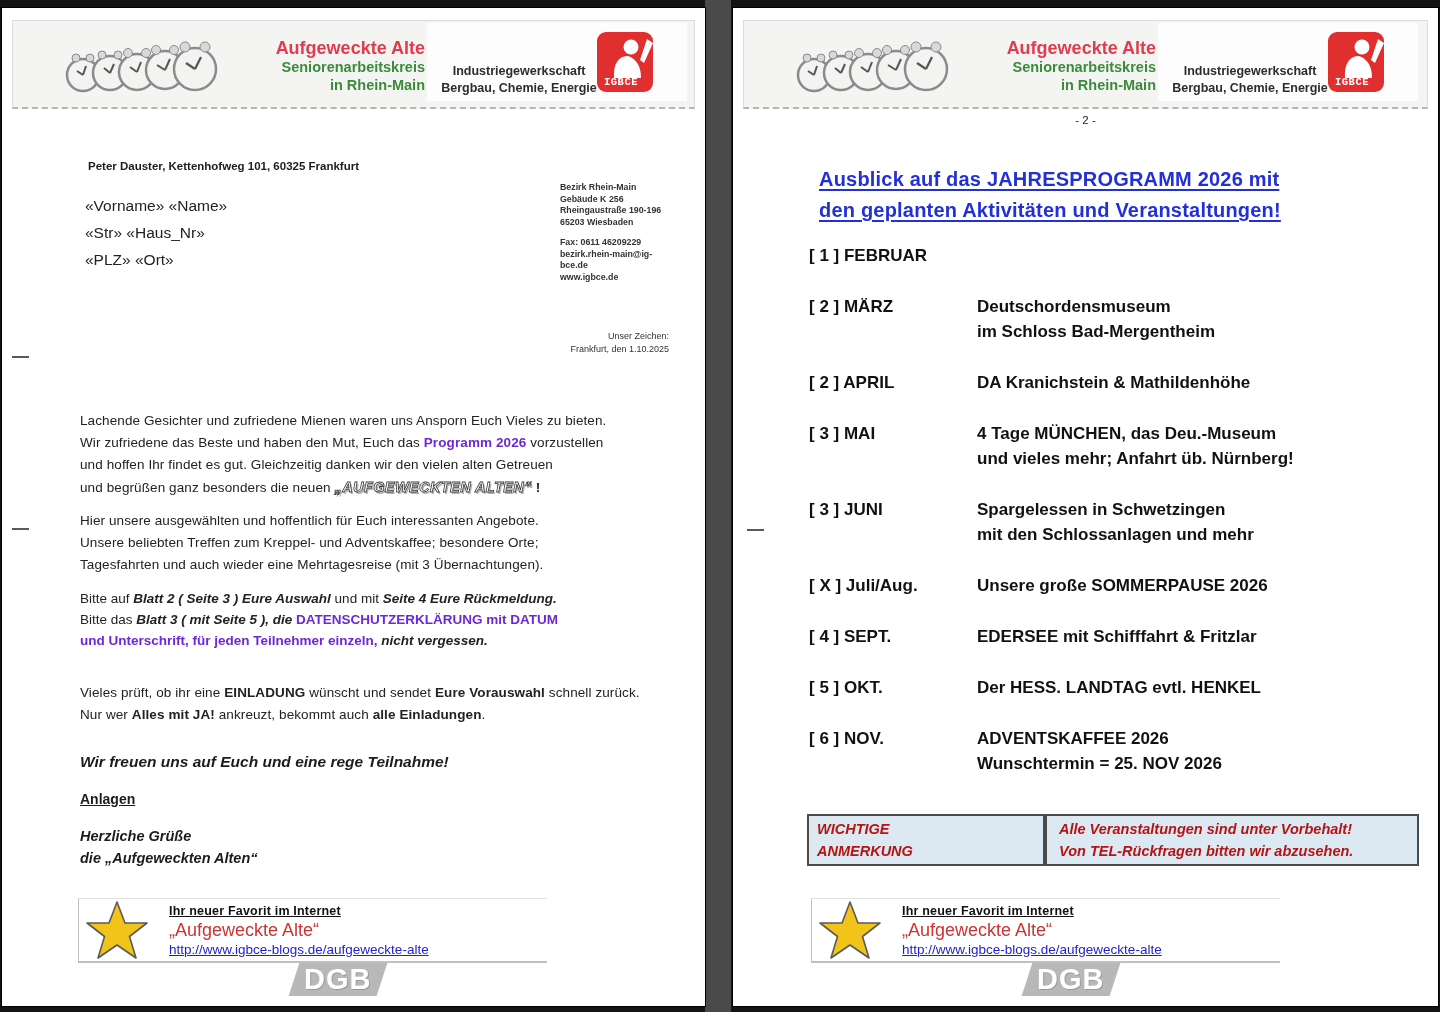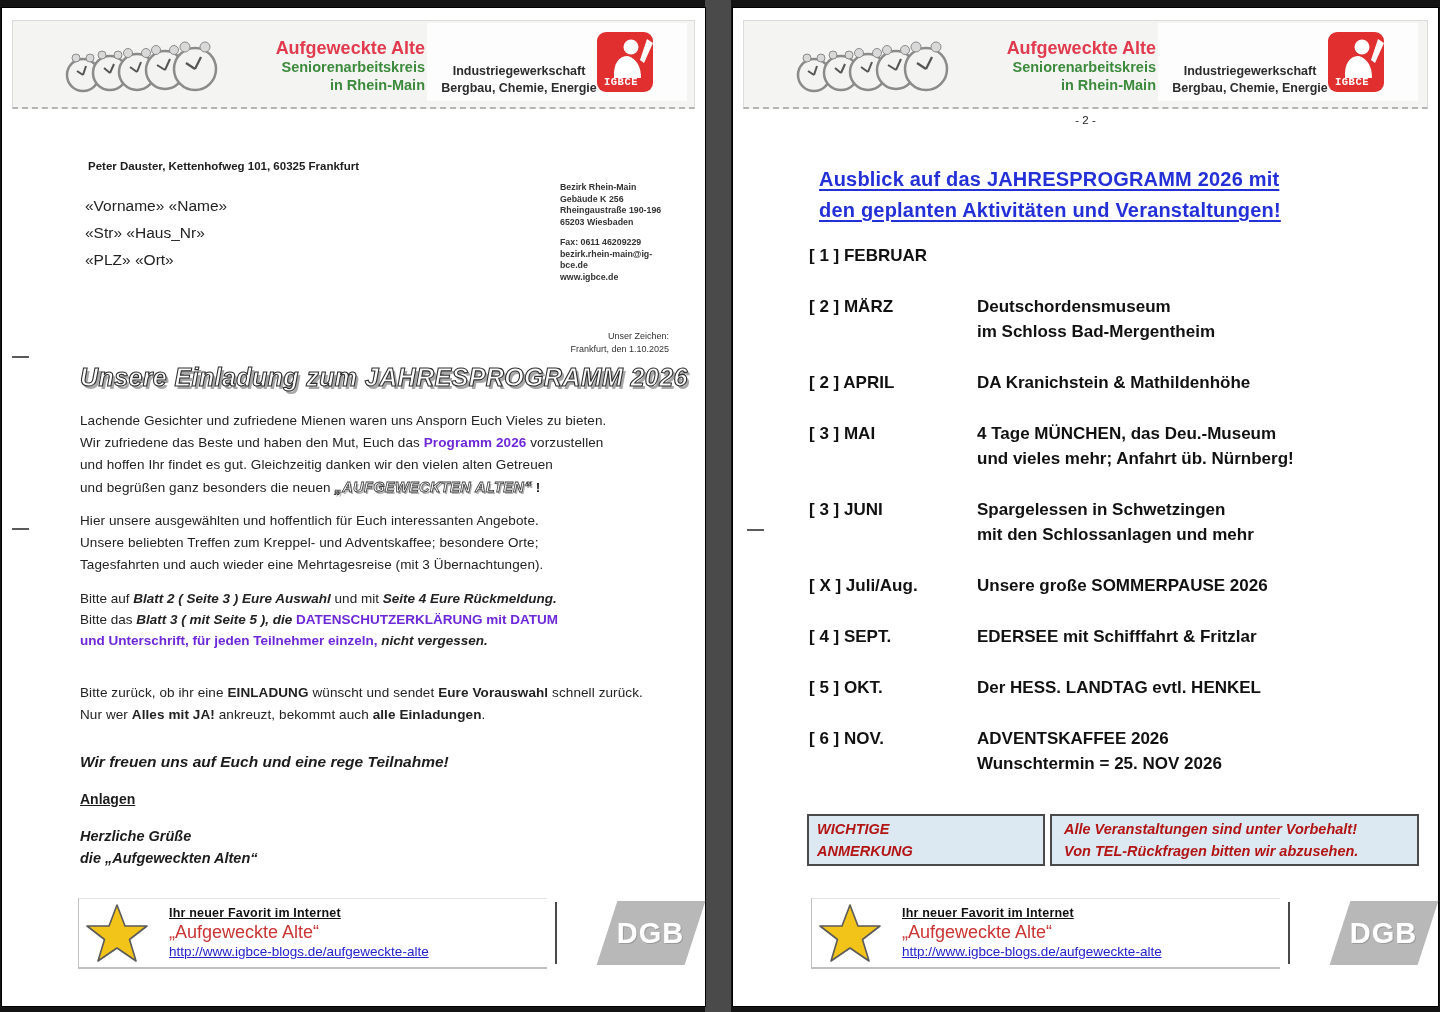--- a/index.html
+++ b/index.html
@@ -37,24 +37,24 @@
   
   .p2num{position:absolute;left:0;top:106px;width:100%;text-align:center;font-size:11.5px;color:#222;}
   .p2title{position:absolute;left:86px;top:156px;font-size:20px;font-weight:bold;color:#2330d8;
            line-height:31px;text-decoration:underline;text-underline-offset:3px;letter-spacing:0.2px;}
   .prog{position:absolute;left:76px;top:235px;width:620px;}
   .prow{display:flex;margin-bottom:26px;font-size:17px;font-weight:bold;line-height:25px;color:#111;}
   .plabel{width:168px;flex-shrink:0;}
   .note{position:absolute;left:74px;top:806px;width:612px;display:flex;}
   .ncell{background:#dce9f2;border:2px solid #4a4a4a;color:#b31414;font-weight:bold;font-style:italic;
          font-size:14.5px;line-height:22px;padding:2px 8px;}
-  .ncell.left{width:218px;flex-shrink:0;margin-right:5px;}
+  .ncell.left{width:218px;flex-shrink:0;}
   .ncell.right{flex:1;padding-left:12px;}
   
-  .footer{position:absolute;top:890px;display:flex;align-items:center;height:70px;}
+  .footer{position:absolute;top:890px;display:flex;align-items:center;height:70px;flex-direction:column;}
   .fbox{display:flex;align-items:center;width:468px;height:68px;background:#fff;
         border-left:1px solid #c0c0c0;border-bottom:2px solid #c0c0c0;border-top:1px solid #e2e2e2;}
   .ftext{margin-left:20px;}
   .fl1{font-size:12.5px;font-weight:bold;color:#111;text-decoration:underline;letter-spacing:0.2px;}
   .fl2{font-size:18px;color:#cc3434;margin-top:2px;}
   .fl3{font-size:13.5px;color:#2222cc;text-decoration:underline;margin-top:1px;}
   .fdiv{width:2px;height:62px;background:#4a4a4a;margin-left:8px;}
   .dgb{margin-left:50px;width:88px;height:64px;background:#b8b8b8;transform:skewX(-18deg);
        display:flex;align-items:center;justify-content:center;}
   .dgb span{transform:skewX(18deg);color:#fff;font-size:29px;font-weight:bold;letter-spacing:1px;
@@ -160,21 +160,20 @@
       <div>bezirk.rhein-main@ig-</div>
       <div>bce.de</div>
       <div>www.igbce.de</div>
     </div>
 
     <div class="abs ref" style="right:36px;top:322px;width:220px">
       <div>Unser Zeichen:</div>
       <div>Frankfurt, den 1.10.2025</div>
     </div>
 
-    <div class="abs wordart" style="left:78px;top:355px">Unsere Einladung zum JAHRESPROGRAMM 2026</div>
 
     <div class="abs par" style="left:78px;top:402px">
       <div>Lachende Gesichter und zufriedene Mienen waren uns Ansporn Euch Vieles zu bieten.</div>
       <div><span>Wir zufriedene das Beste und haben den Mut, Euch das </span><span class="blue">Programm 2026</span><span> vorzustellen</span></div>
       <div>und hoffen Ihr findet es gut. Gleichzeitig danken wir den vielen alten Getreuen</div>
       <div><span>und begrüßen ganz besonders die neuen </span><span class="wa-inline">„AUFGEWECKTEN ALTEN“</span><span class="b"> !</span></div>
     </div>
 
     <div class="abs par" style="left:78px;top:502px">
       <div>Hier unsere ausgewählten und hoffentlich für Euch interessanten Angebote.</div>
@@ -182,21 +181,21 @@
       <div>Tagesfahrten und auch wieder eine Mehrtagesreise (mit 3 Übernachtungen).</div>
     </div>
 
     <div class="abs par3" style="left:78px;top:580px">
       <div><span>Bitte auf </span><span class="bi">Blatt 2 ( Seite 3 ) Eure Auswahl</span><span> und mit </span><span class="bi">Seite 4 Eure Rückmeldung.</span></div>
       <div><span>Bitte das </span><span class="bi">Blatt 3 ( mit Seite 5 ), die </span><span class="blue">DATENSCHUTZERKLÄRUNG mit DATUM</span></div>
       <div><span class="blue">und Unterschrift, für jeden Teilnehmer einzeln,</span><span class="bi"> nicht vergessen.</span></div>
     </div>
 
     <div class="abs par" style="left:78px;top:674px">
-      <div><span>Bitte zurück, ob ihr eine </span><span class="b">EINLADUNG</span><span> wünscht und sendet </span><span class="b">Eure Vorauswahl</span><span> schnell zurück.</span></div>
+      <div><span>Vieles prüft, ob ihr eine </span><span class="b">EINLADUNG</span><span> wünscht und sendet </span><span class="b">Eure Vorauswahl</span><span> schnell zurück.</span></div>
       <div><span>Nur wer </span><span class="b">Alles mit JA!</span><span> ankreuzt, bekommt auch </span><span class="b">alle Einladungen</span><span>.</span></div>
     </div>
 
     <div class="abs bi" style="left:78px;top:745px;font-size:15.5px">Wir freuen uns auf Euch und eine rege Teilnahme!</div>
 
     <div class="abs b" style="left:78px;top:783px;font-size:14px;text-decoration:underline">Anlagen</div>
 
     <div class="abs bi" style="left:78px;top:818px;font-size:14.5px;line-height:21.5px">
       <div>Herzliche Grüße</div>
       <div>die „Aufgeweckten Alten“</div>

